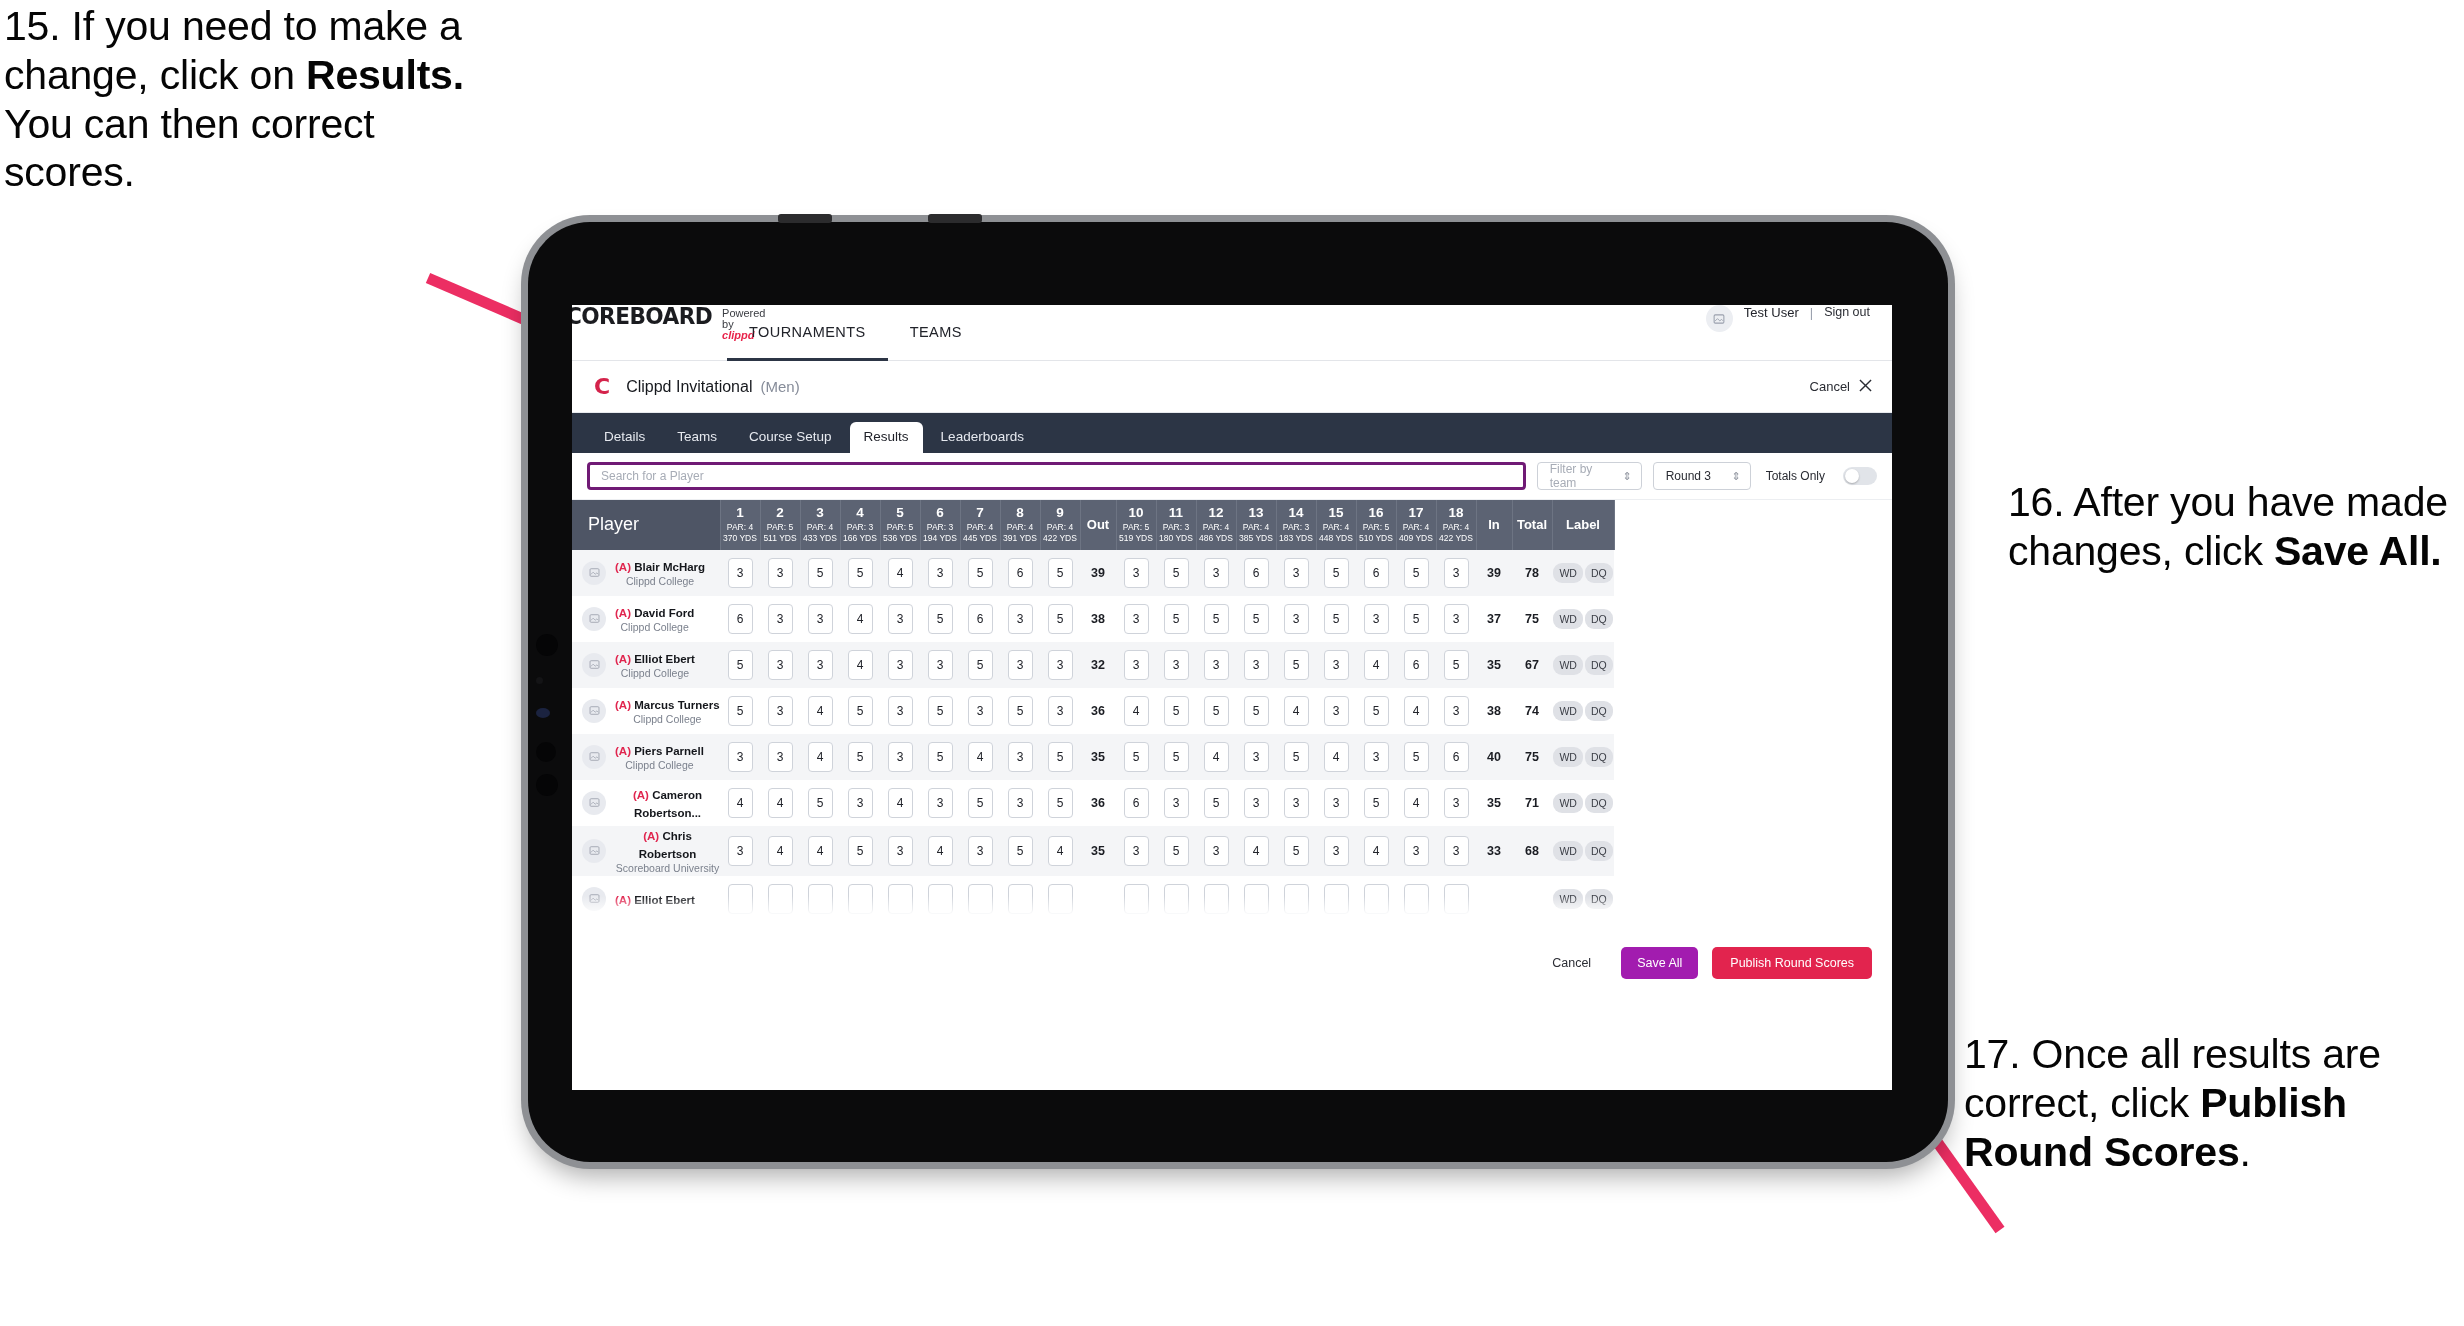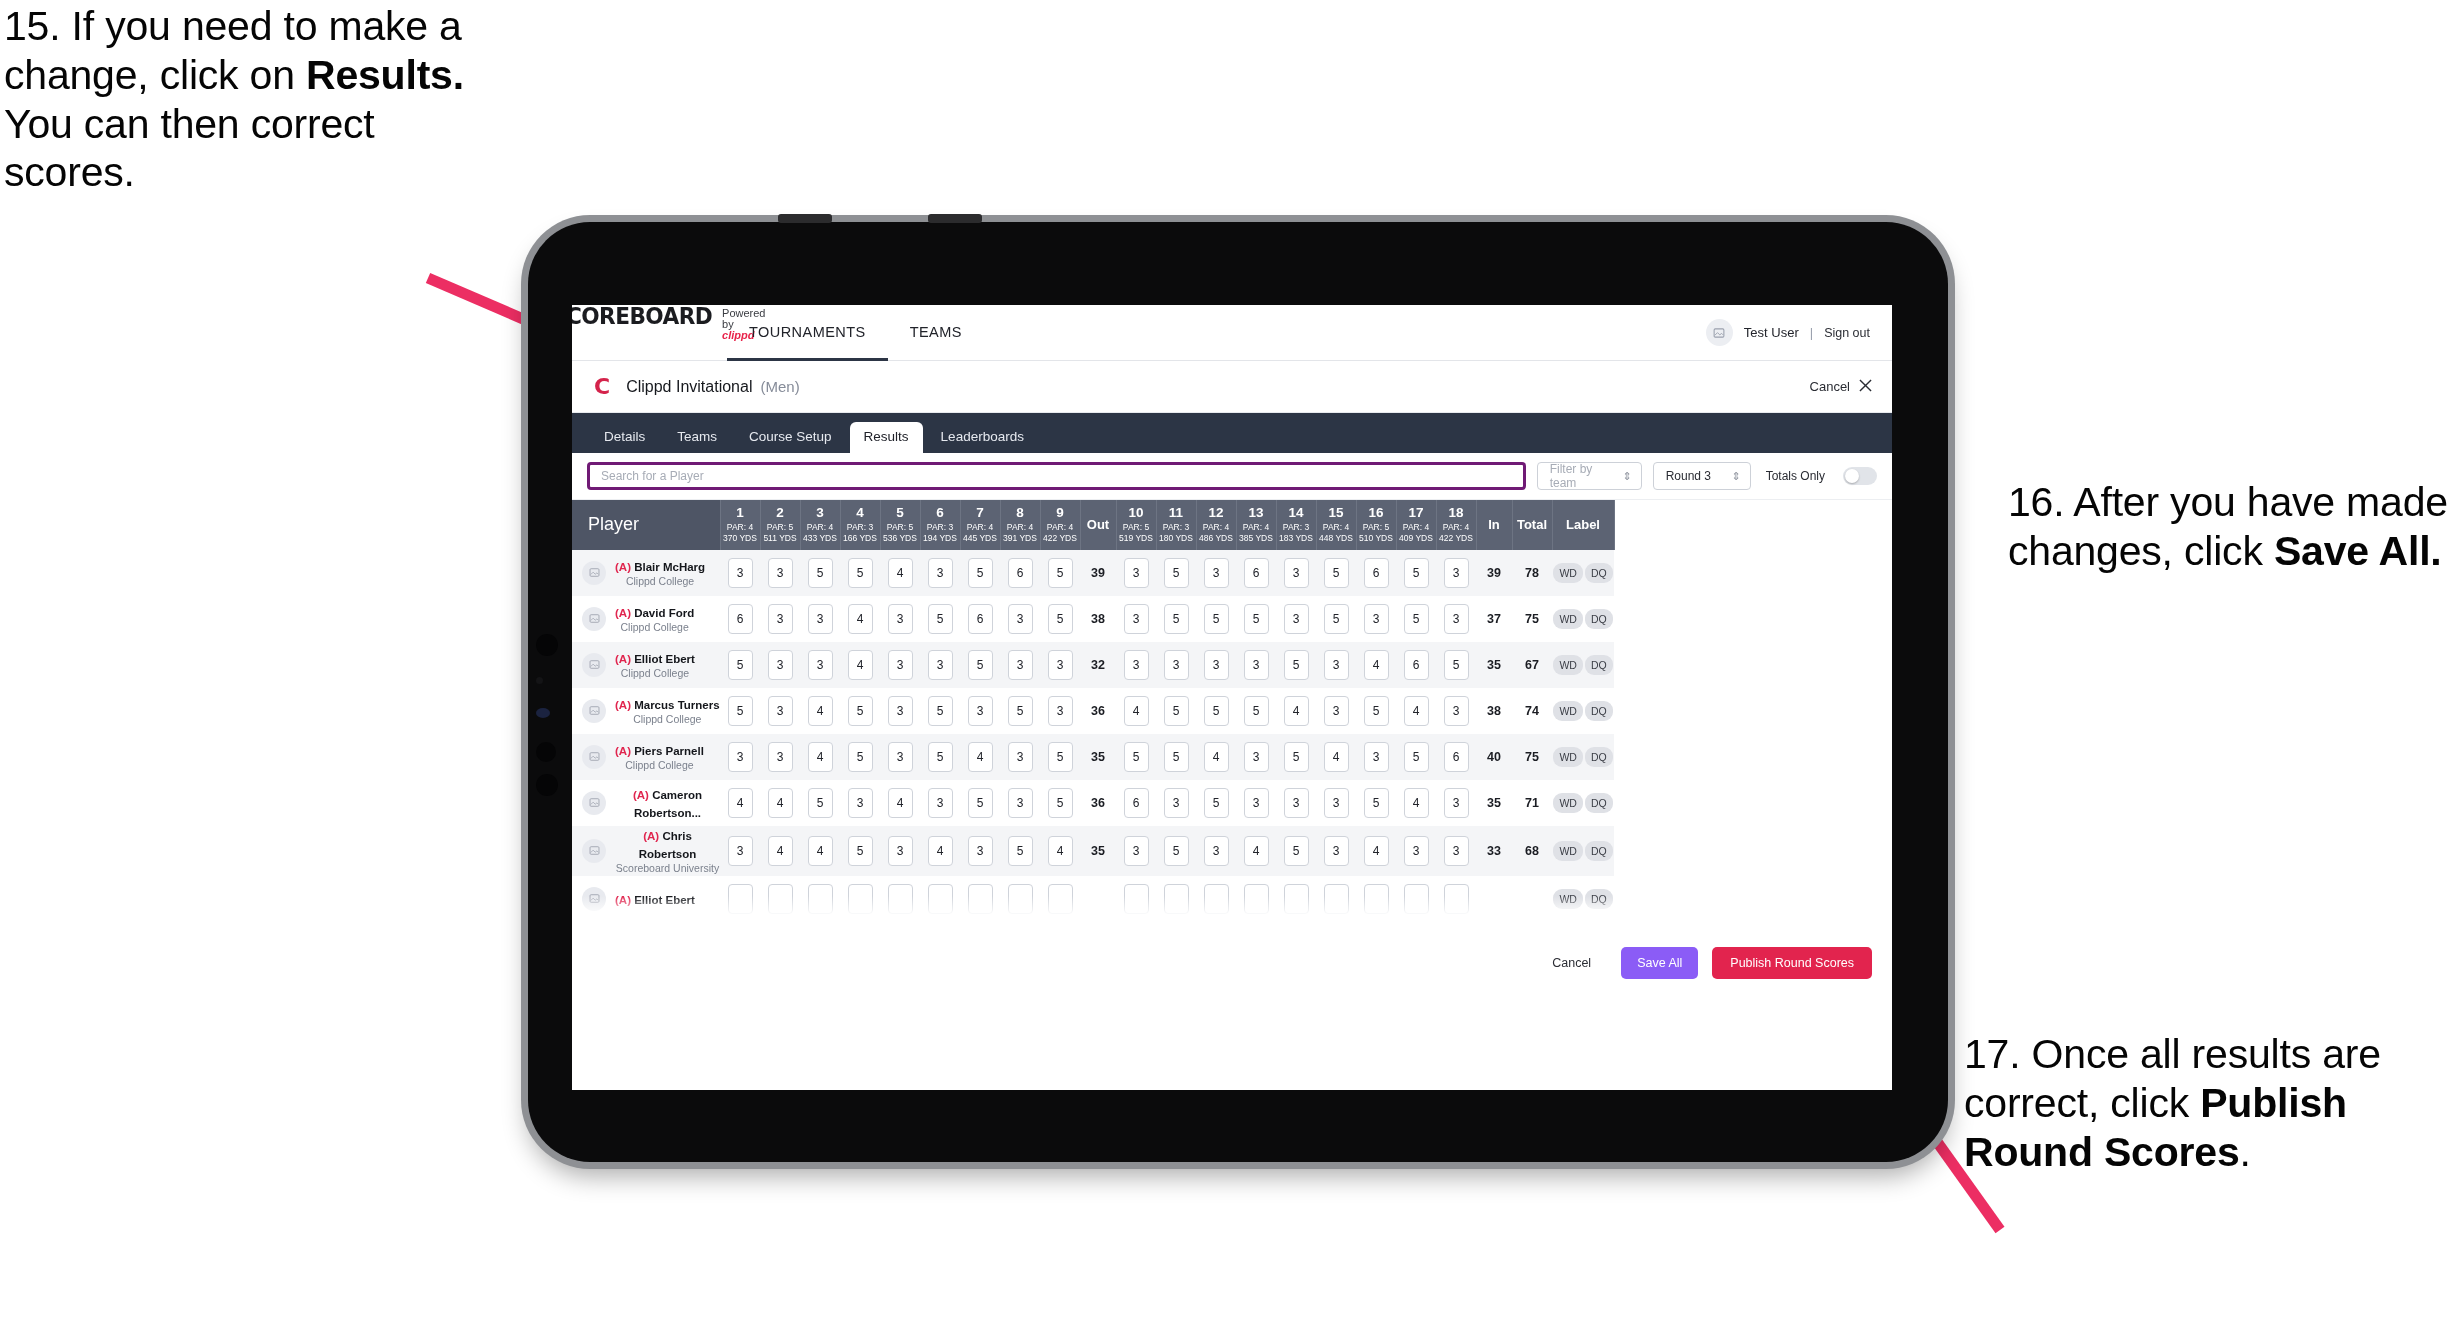--- a/index.html
+++ b/index.html
@@ -79,21 +79,21 @@
   }
   .logo-sub .brand { color: #e8234a; font-weight: 700; font-style: italic; }
   .topnav-item {
     display: flex; align-items: center; padding: 0 22px;
     font-size: 14.5px; letter-spacing: 0.45px; color: #21232a;
     border-bottom: 3px solid transparent;
     margin-bottom: -1px;
   }
   .topnav-item.active { border-bottom-color: #2c3545; }
   #appbar-right {
-    margin-left: auto; display: flex; align-items: center;
+    margin-left: auto; display: flex; align-items: flex-start;
     padding-right: 22px; gap: 11px;
   }
   .avatar-circle {
     width: 27px; height: 27px; border-radius: 50%;
     background: #eceef2; display:flex; align-items:center; justify-content:center;
     color:#9aa0ad;
   }
   .user-name { font-size: 13px; color: #23252c; }
   .sign-out { font-size: 12.5px; color: #2b2d34; }
   .pipe { color:#9aa0ad; font-size:13px; }
@@ -213,21 +213,21 @@
     background:linear-gradient(to bottom, rgba(255,255,255,0), #fff 78%);
   }
 
   
   #footer-actions {
     height: 82px; background:#fff; display:flex; align-items:center;
     justify-content:flex-end; gap:14px; padding-right:20px;
   }
   .btn { font-size:12.5px; border-radius:5px; padding:9px 16px; }
   #btn-cancel { color:#2b2d34; background:transparent; }
-  #btn-save { background:#8b5cf6; color:#fff; }
+  #btn-save { background:#a21caf; color:#fff; }
   #btn-publish { background:#e2244e; color:#fff; font-weight:400; padding:9px 18px; }
 </style>
 </head>
 <body>
 
 <div id="stage">
 
   <div class="callout" id="callout-15">
     <span>15.</span>
     <span>If you need to make a change, click on </span><b>Results.</b><span> You can then correct scores.</span>

